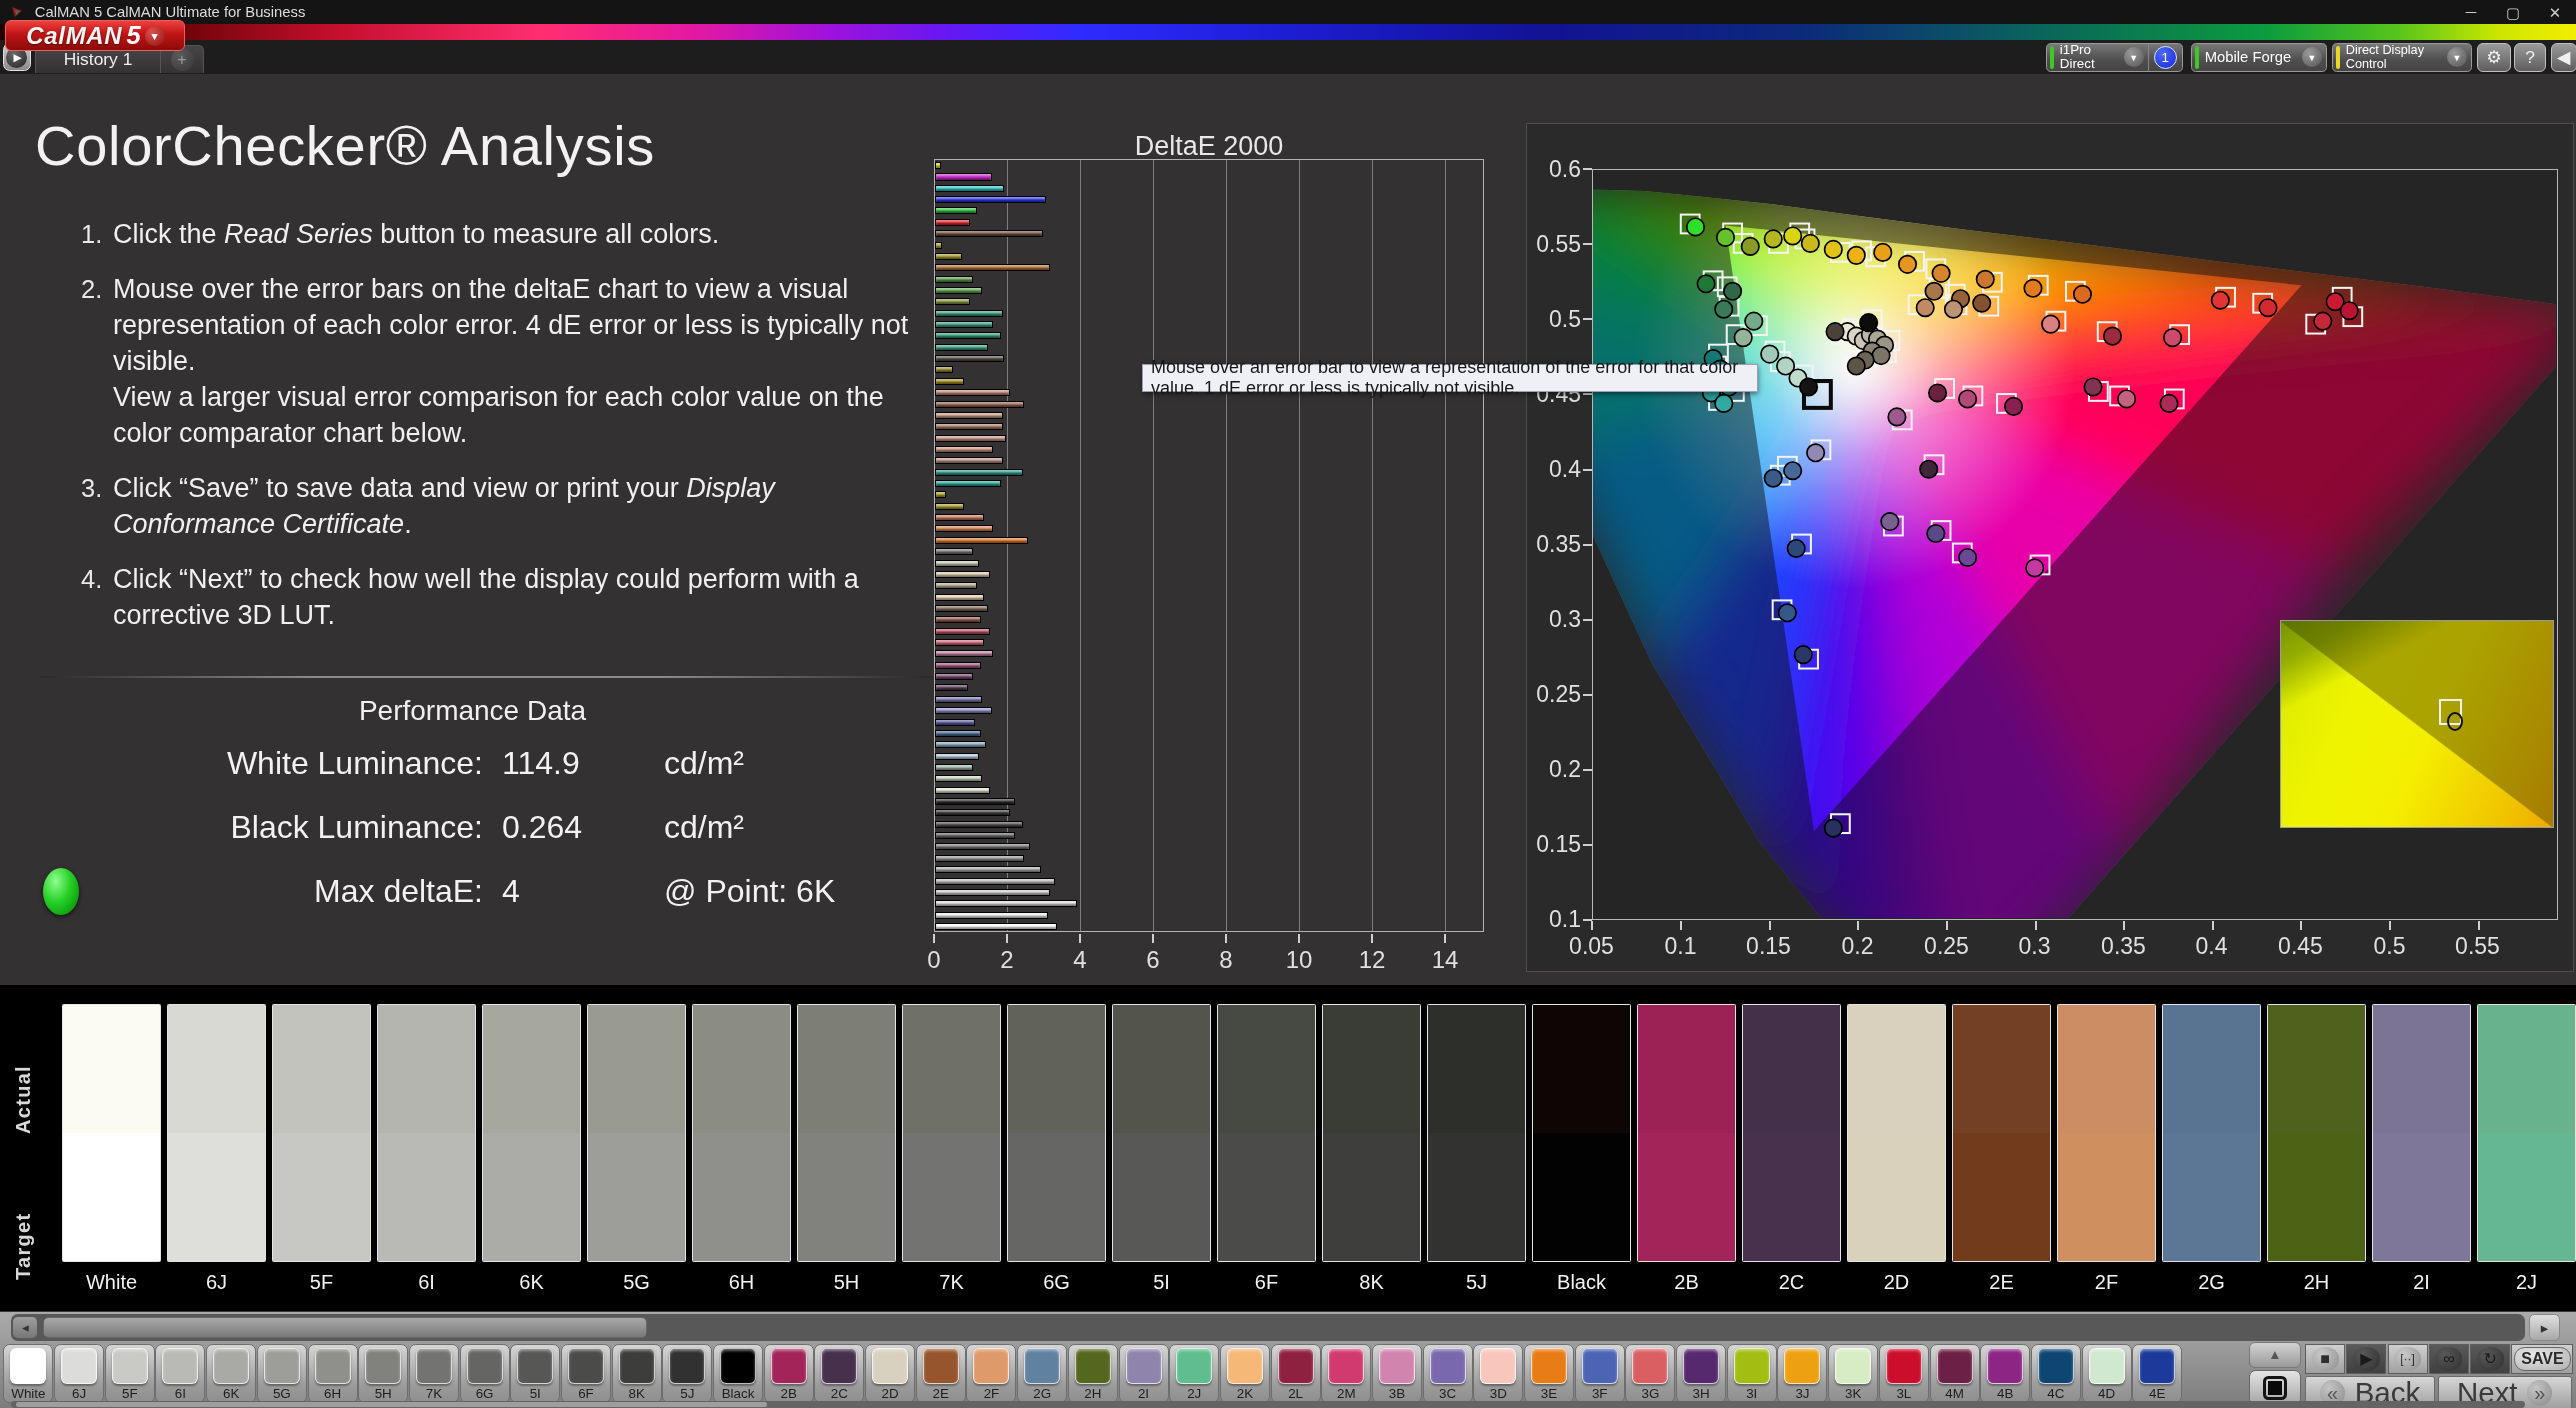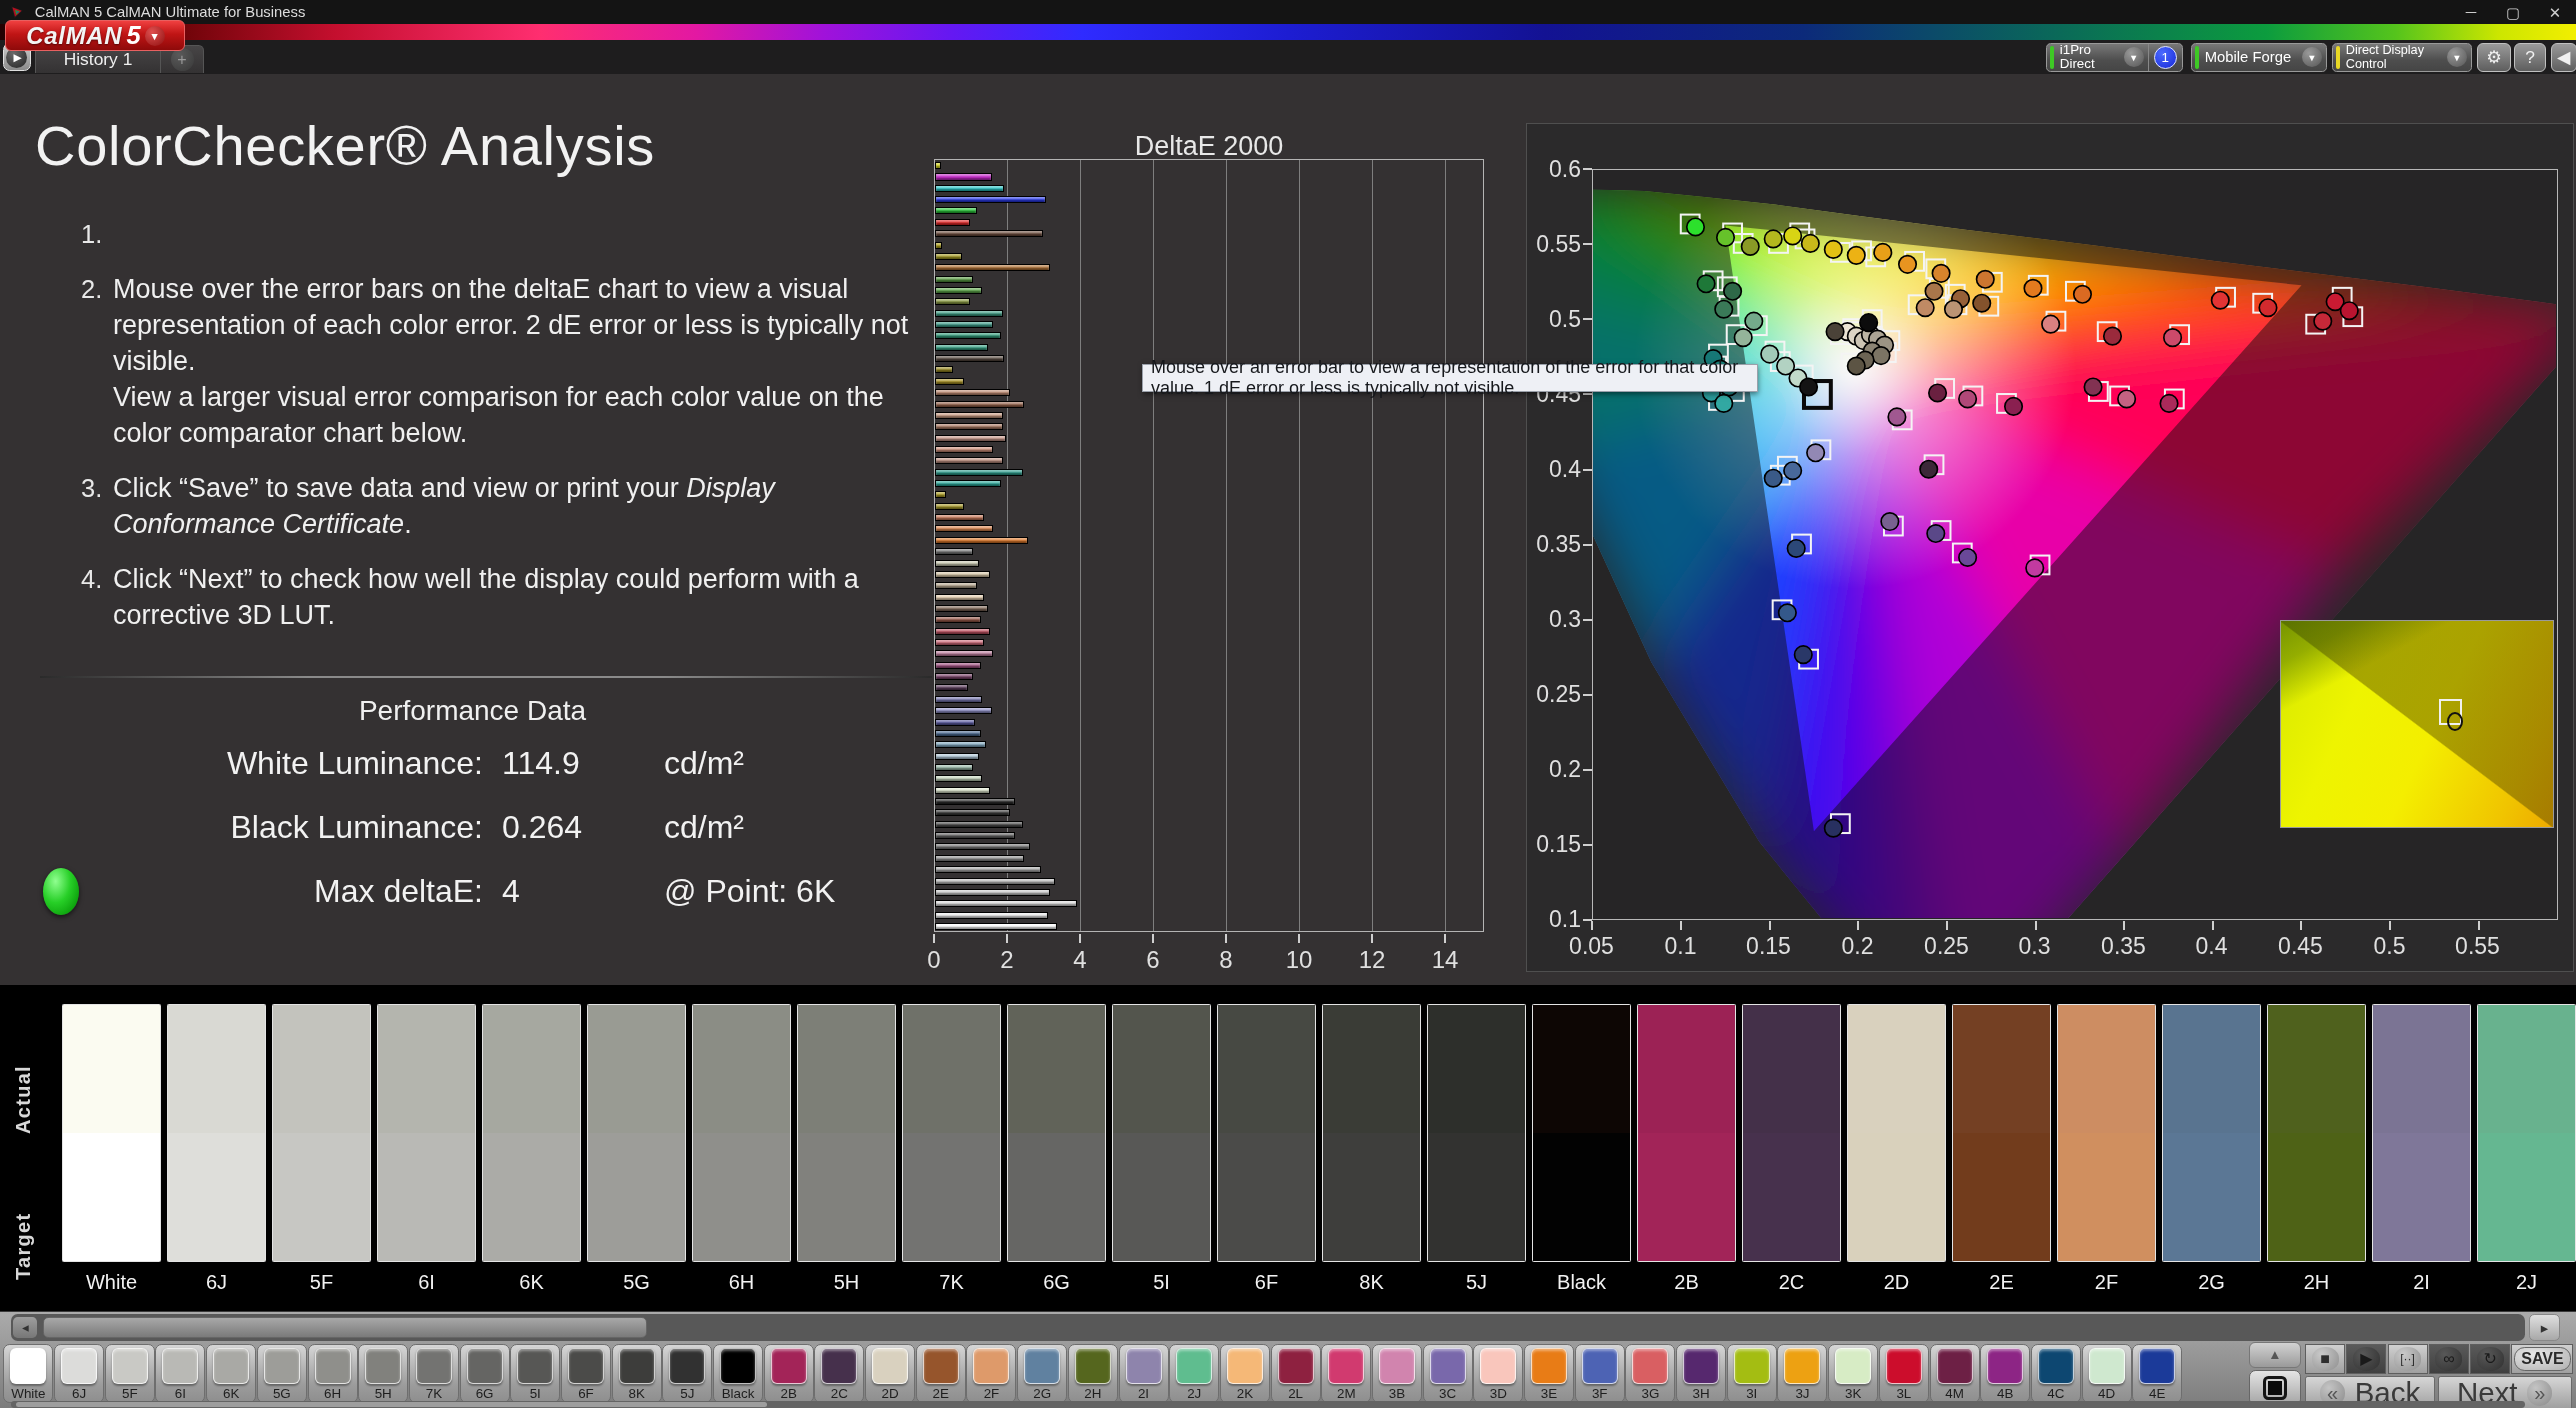--- a/index.html
+++ b/index.html
@@ -205,24 +205,25 @@
     </div>
   <div class="sqbtn" style="left:2551px; width:25.5px;">
       <span>◀</span>
     </div>
 </div>
 
 <div id="pagetitle">ColorChecker® Analysis</div>
 <div id="instructions">
     <div class="instr">
       <div class="num">1.</div>
+      <div class="itext"><span>Click the </span><i>Read Series</i><span> button to measure all colors.</span></div>
     </div>
     <div class="instr">
       <div class="num">2.</div>
-      <div class="itext"><span>Mouse over the error bars on the deltaE chart to view a visual representation of each color error. 2 dE error or less is typically not visible.
+      <div class="itext"><span>Mouse over the error bars on the deltaE chart to view a visual representation of each color error. 4 dE error or less is typically not visible.
 View a larger visual error comparison for each color value on the color comparator chart below.</span></div>
     </div>
     <div class="instr">
       <div class="num">3.</div>
       <div class="itext"><span>Click “Save” to save data and view or print your </span><i>Display Conformance Certificate</i><span>.</span></div>
     </div>
     <div class="instr">
       <div class="num">4.</div>
       <div class="itext"><span>Click “Next” to check how well the display could perform with a corrective 3D LUT.</span></div>
     </div>

